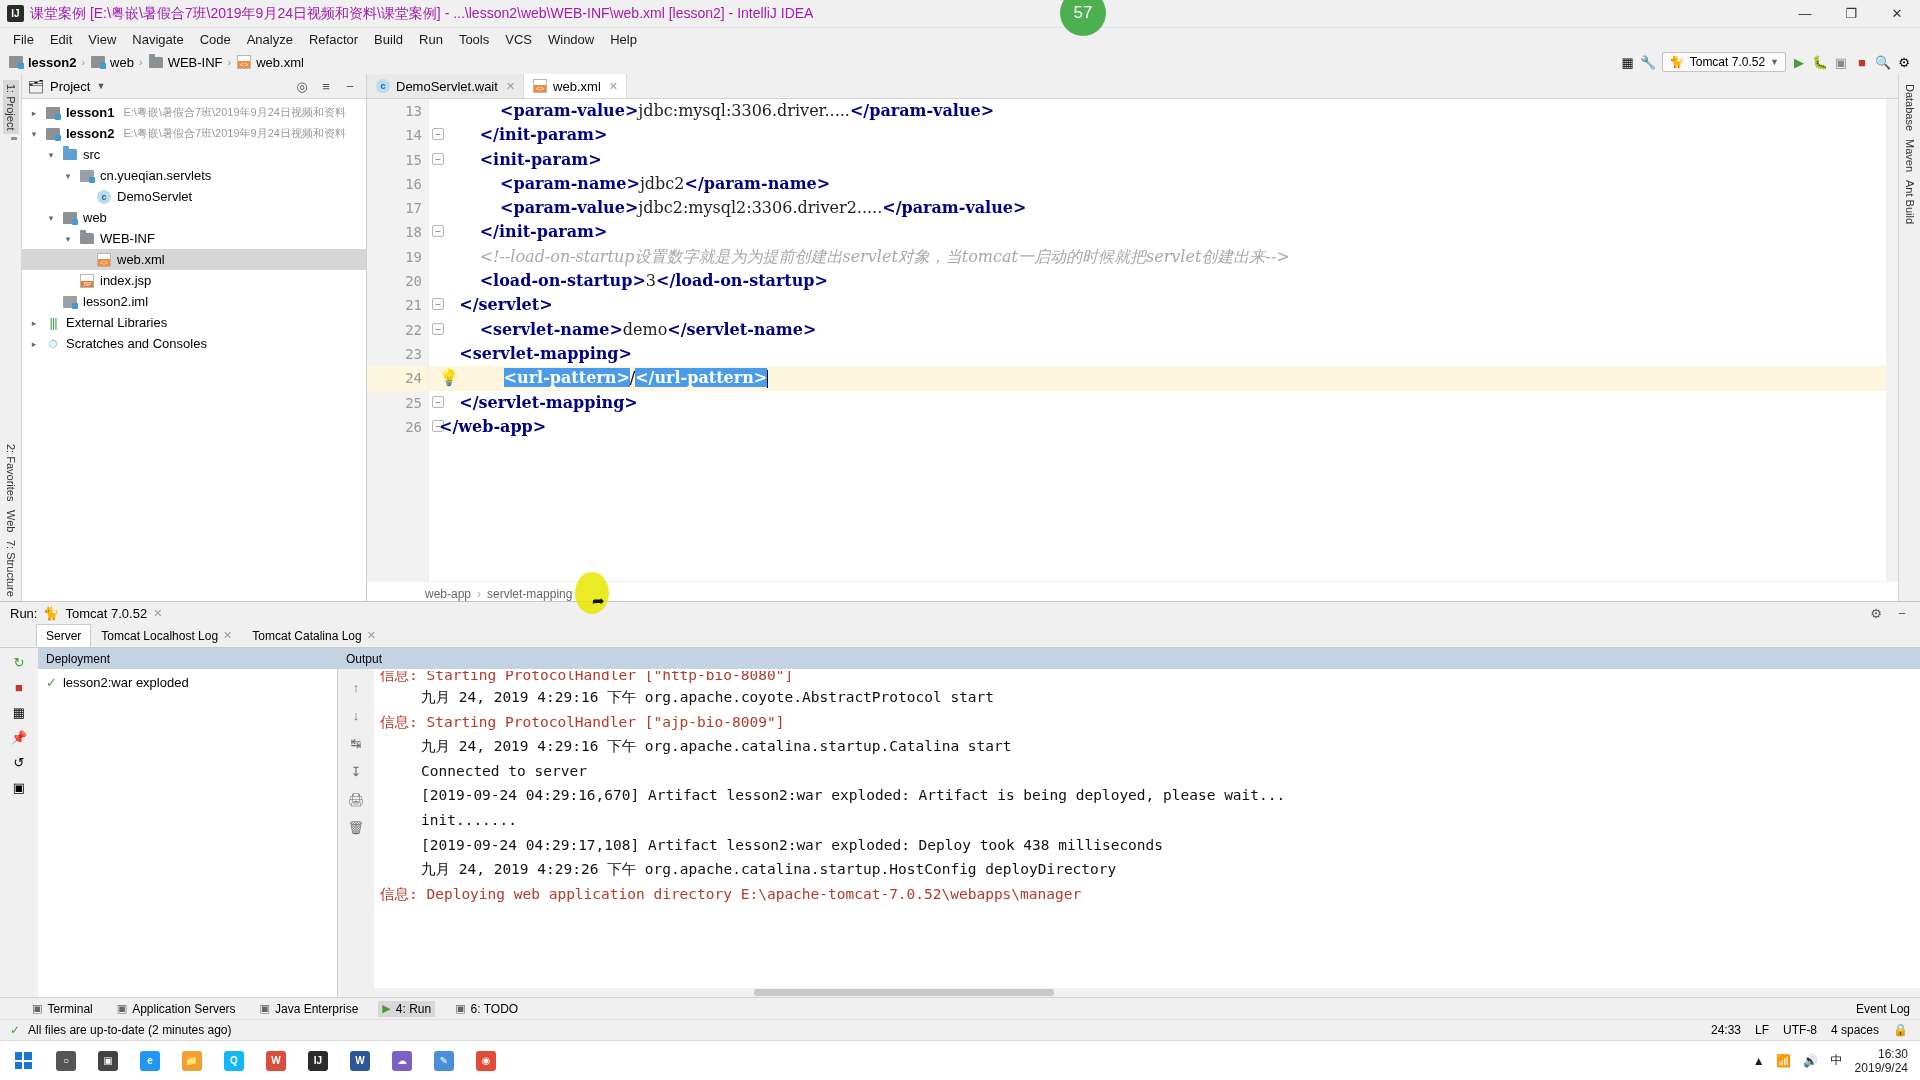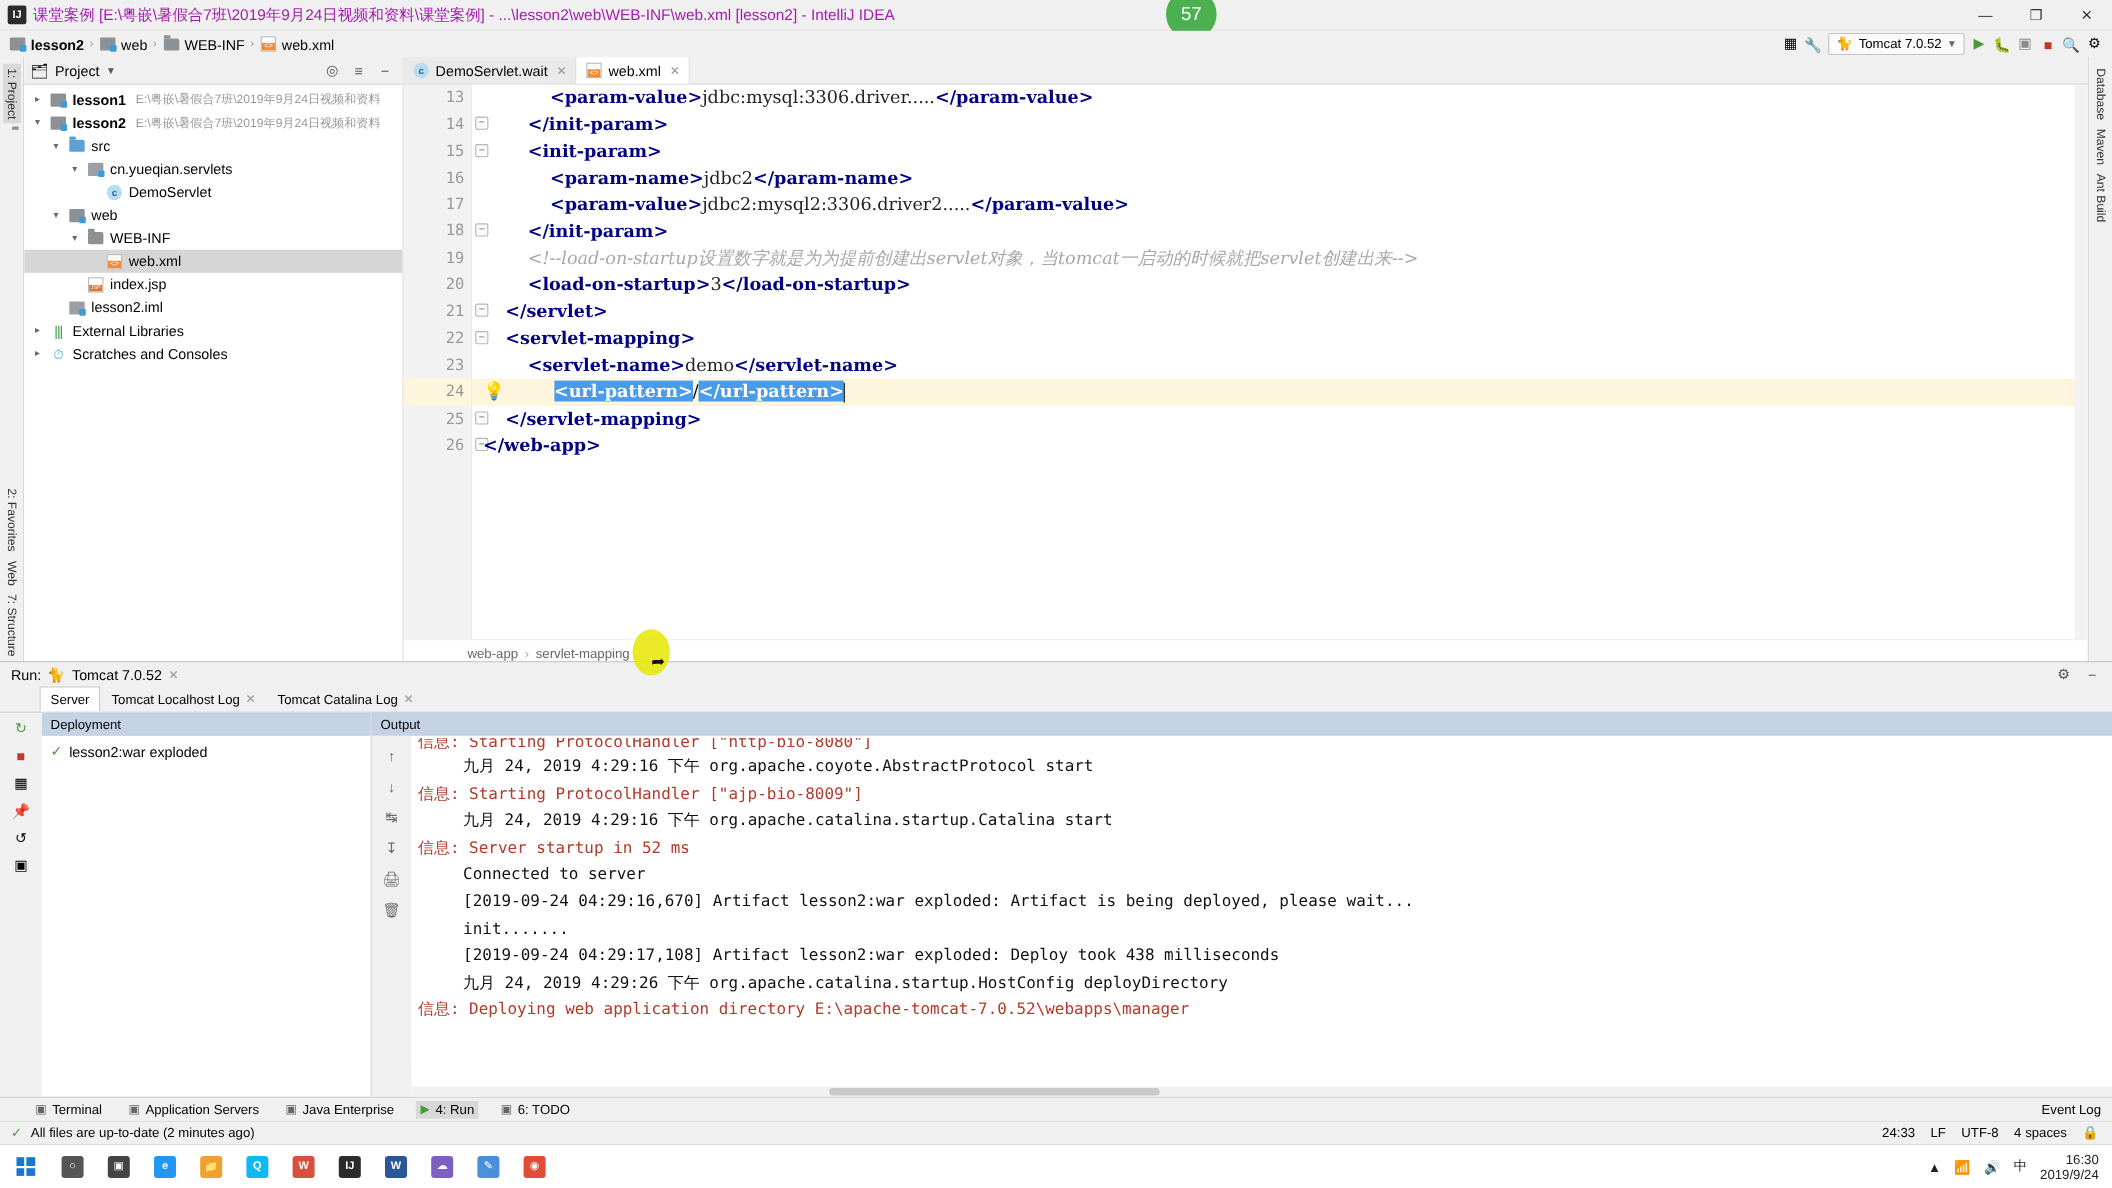--- a/index.html
+++ b/index.html
@@ -161,20 +161,35 @@
     <div class="tb-icon">IJ</div>
     <div class="tb-title">课堂案例 [E:\粤嵌\暑假合7班\2019年9月24日视频和资料\课堂案例] - ...\lesson2\web\WEB-INF\web.xml [lesson2] - IntelliJ IDEA</div>
     <div class="winbtns">
       <div class="winbtn">—</div>
       <div class="winbtn">❐</div>
       <div class="winbtn close">✕</div>
     </div>
     <div class="greenbadge">57</div>
   </div>
 
+  <div class="menubar" id="menubar">
+      <div class="menu-item">File</div>
+      <div class="menu-item">Edit</div>
+      <div class="menu-item">View</div>
+      <div class="menu-item">Navigate</div>
+      <div class="menu-item">Code</div>
+      <div class="menu-item">Analyze</div>
+      <div class="menu-item">Refactor</div>
+      <div class="menu-item">Build</div>
+      <div class="menu-item">Run</div>
+      <div class="menu-item">Tools</div>
+      <div class="menu-item">VCS</div>
+      <div class="menu-item">Window</div>
+      <div class="menu-item">Help</div>
+    </div>
 
   <div class="navbar">
     <div id="crumbs" style="display:flex;align-items:center;">
         <span class="crumb bold">
           <span class="ic">
             <span class="mod-ic"></span>
           </span>
           <span>lesson2</span>
         </span>
         <span class="crumb-sep">›</span>
@@ -365,22 +380,22 @@
         <div class="codearea" id="code">
             <div class="cline">&nbsp;&nbsp;&nbsp;&nbsp;&nbsp;&nbsp;&nbsp;&nbsp;&nbsp;&nbsp;&nbsp;&nbsp;<span class="tag">&lt;param-value&gt;</span><span class="txt">jdbc:mysql:3306.driver.....</span><span class="tag">&lt;/param-value&gt;</span></div>
             <div class="cline">&nbsp;&nbsp;&nbsp;&nbsp;&nbsp;&nbsp;&nbsp;&nbsp;<span class="tag">&lt;/init-param&gt;</span></div>
             <div class="cline">&nbsp;&nbsp;&nbsp;&nbsp;&nbsp;&nbsp;&nbsp;&nbsp;<span class="tag">&lt;init-param&gt;</span></div>
             <div class="cline">&nbsp;&nbsp;&nbsp;&nbsp;&nbsp;&nbsp;&nbsp;&nbsp;&nbsp;&nbsp;&nbsp;&nbsp;<span class="tag">&lt;param-name&gt;</span><span class="txt">jdbc2</span><span class="tag">&lt;/param-name&gt;</span></div>
             <div class="cline">&nbsp;&nbsp;&nbsp;&nbsp;&nbsp;&nbsp;&nbsp;&nbsp;&nbsp;&nbsp;&nbsp;&nbsp;<span class="tag">&lt;param-value&gt;</span><span class="txt">jdbc2:mysql2:3306.driver2.....</span><span class="tag">&lt;/param-value&gt;</span></div>
             <div class="cline">&nbsp;&nbsp;&nbsp;&nbsp;&nbsp;&nbsp;&nbsp;&nbsp;<span class="tag">&lt;/init-param&gt;</span></div>
             <div class="cline">&nbsp;&nbsp;&nbsp;&nbsp;&nbsp;&nbsp;&nbsp;&nbsp;<span class="cmt">&lt;!--load-on-startup设置数字就是为为提前创建出servlet对象，当tomcat一启动的时候就把servlet创建出来--&gt;</span></div>
             <div class="cline">&nbsp;&nbsp;&nbsp;&nbsp;&nbsp;&nbsp;&nbsp;&nbsp;<span class="tag">&lt;load-on-startup&gt;</span><span class="txt">3</span><span class="tag">&lt;/load-on-startup&gt;</span></div>
             <div class="cline">&nbsp;&nbsp;&nbsp;&nbsp;<span class="tag">&lt;/servlet&gt;</span></div>
+            <div class="cline">&nbsp;&nbsp;&nbsp;&nbsp;&nbsp;&nbsp;&nbsp;&nbsp;<span class="tag">&lt;servlet-name&gt;</span><span class="txt">demo</span><span class="tag">&lt;/servlet-name&gt;</span></div>
             <div class="cline">&nbsp;&nbsp;&nbsp;&nbsp;<span class="tag">&lt;servlet-mapping&gt;</span></div>
-            <div class="cline">&nbsp;&nbsp;&nbsp;&nbsp;&nbsp;&nbsp;&nbsp;&nbsp;<span class="tag">&lt;servlet-name&gt;</span><span class="txt">demo</span><span class="tag">&lt;/servlet-name&gt;</span></div>
             <div class="cline cur"><span style="color:#e8b124;margin-right:4px;">💡</span>&nbsp;&nbsp;&nbsp;&nbsp;&nbsp;&nbsp;&nbsp;&nbsp;<span class="selblue"><span class="tag">&lt;url-pattern&gt;</span></span><span>/</span><span class="selblue"><span class="tag">&lt;/url-pattern&gt;</span></span><span class="caret"></span></div>
             <div class="cline">&nbsp;&nbsp;&nbsp;&nbsp;<span class="tag">&lt;/servlet-mapping&gt;</span></div>
             <div class="cline"><span class="tag">&lt;/web-app&gt;</span></div>
           </div>
         <div class="marker-stripe"></div>
       </div>
       <div class="bcbar" id="ebc">
           <span>web-app</span>
           <span style="color: rgb(170, 170, 170);">›</span>
           <span>servlet-mapping</span>
@@ -446,21 +461,20 @@
             <span class="ic">↧</span>
             <span class="ic">🖨</span>
             <span class="ic">🗑</span>
           </div>
           <div style="flex:1 1 auto; display:flex; flex-direction:column; min-width:0;gap:21px;">
             <div class="console" id="console">
                 <div class="logline red" style="height: 14px; line-height: 8px; overflow: hidden; padding-left: 6px;">信息: Starting ProtocolHandler ["http-bio-8080"]</div>
                 <div class="logline blk">九月 24, 2019 4:29:16 下午 org.apache.coyote.AbstractProtocol start</div>
                 <div class="logline red">信息: Starting ProtocolHandler ["ajp-bio-8009"]</div>
                 <div class="logline blk">九月 24, 2019 4:29:16 下午 org.apache.catalina.startup.Catalina start</div>
-                <div class="logline red">信息: Server startup in 52 ms</div>
                 <div class="logline blk">Connected to server</div>
                 <div class="logline blk">[2019-09-24 04:29:16,670] Artifact lesson2:war exploded: Artifact is being deployed, please wait...</div>
                 <div class="logline blk">init.......</div>
                 <div class="logline blk">[2019-09-24 04:29:17,108] Artifact lesson2:war exploded: Deploy took 438 milliseconds</div>
                 <div class="logline blk">九月 24, 2019 4:29:26 下午 org.apache.catalina.startup.HostConfig deployDirectory</div>
                 <div class="logline red">信息: Deploying web application directory E:\apache-tomcat-7.0.52\webapps\manager</div>
               </div>
             <div class="hscroll">
               <div class="thumb" style="left:380px;width:300px;"></div>
             </div>

